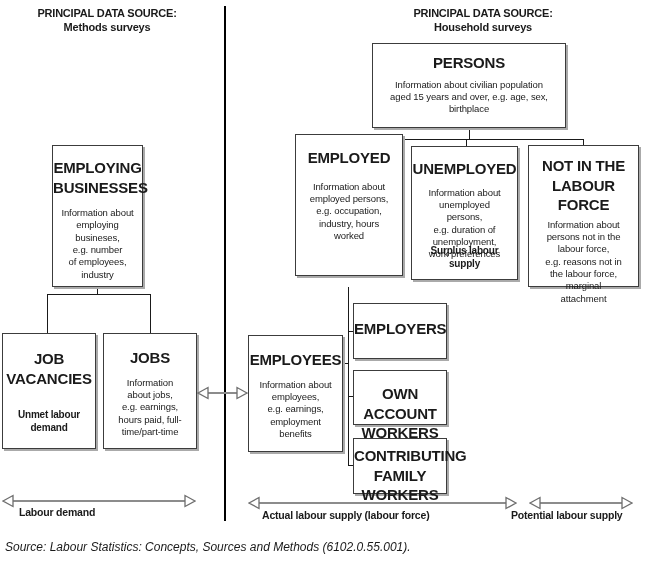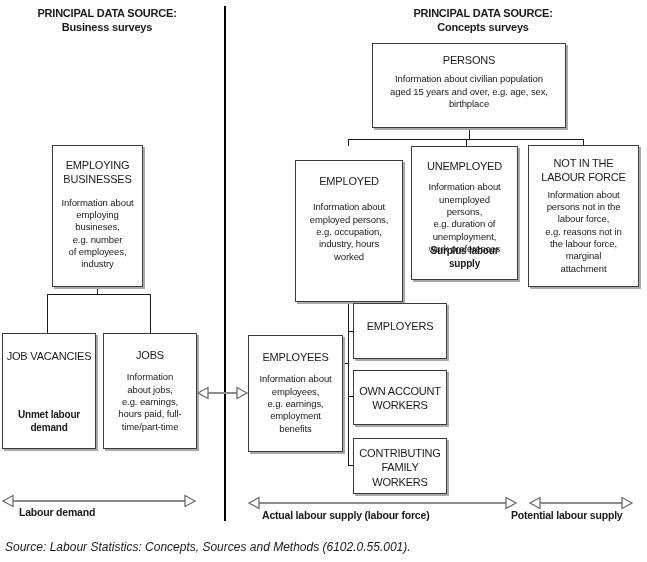--- a/index.html
+++ b/index.html
@@ -9,21 +9,21 @@
   }
   .hdr {
     position:absolute; text-align:center; font-weight:bold; font-size:11px;
     line-height:1.3; letter-spacing:-0.2px;
   }
   .box {
     position:absolute; background:#fff; border:1px solid #3c3c3c;
     box-shadow:2px 2px 0 #aaaaaa; box-sizing:border-box; text-align:center;
   }
   .box .t {
-    display:block; font-weight:normal; font-size:11px; line-height:1.3;
+    display:block; font-weight:bold; font-size:15px; line-height:1.3;
     white-space:pre-line; letter-spacing:-0.2px;
   }
   .box .b {
     display:block; font-size:9.5px; line-height:1.3; white-space:pre-line;
     letter-spacing:-0.1px;
   }
   .box .f {
     display:block; position:absolute; left:0; right:0; font-weight:bold;
     font-size:10px; line-height:1.3; white-space:pre-line; letter-spacing:-0.2px;
   }
@@ -38,25 +38,25 @@
     position:absolute; font-style:italic; font-size:12px; letter-spacing:0;
   }
 </style>
 </head>
 <body>
 
 <div class="canvas">
 
   <div class="hdr" style="left:17px; top:6px; width:180px;">
     <div>PRINCIPAL DATA SOURCE:</div>
-    <div>Business surveys</div>
+    <div>Methods surveys</div>
   </div>
   <div class="hdr" style="left:393px; top:6px; width:180px;">
     <div>PRINCIPAL DATA SOURCE:</div>
-    <div>Concepts surveys</div>
+    <div>Household surveys</div>
   </div>
 
   <div class="vdiv" style="left:224px; top:6px; width:2px; height:515px;"></div>
 
   <div class="cline" style="left:469px; top:128px; width:1px; height:11px;"></div>
   <div class="cline" style="left:348px; top:139px; width:236px; height:1px;"></div>
   <div class="cline" style="left:348px; top:139px; width:1px; height:7px;"></div>
   <div class="cline" style="left:466px; top:139px; width:1px; height:8px;"></div>
   <div class="cline" style="left:583px; top:139px; width:1px; height:7px;"></div>
 
@@ -82,21 +82,21 @@
     <span class="t" style="margin-top:12px;">EMPLOYING
 BUSINESSES</span>
     <span class="b" style="margin-top:10px;">Information about
 employing
 busineses,
 e.g. number
 of employees,
 industry</span>
   </div>
 
-  <div class="box" style="left:295px; top:160px; width:108px; height:142px;">
+  <div class="box" style="left:295px; top:134px; width:108px; height:142px;">
     <span class="t" style="margin-top:13px;">EMPLOYED</span>
     <span class="b" style="margin-top:13px;">Information about
 employed persons,
 e.g. occupation,
 industry, hours
 worked</span>
   </div>
 
   <div class="box" style="left:411px; top:146px; width:107px; height:134px;">
     <span class="t" style="margin-top:12px;">UNEMPLOYED</span>

